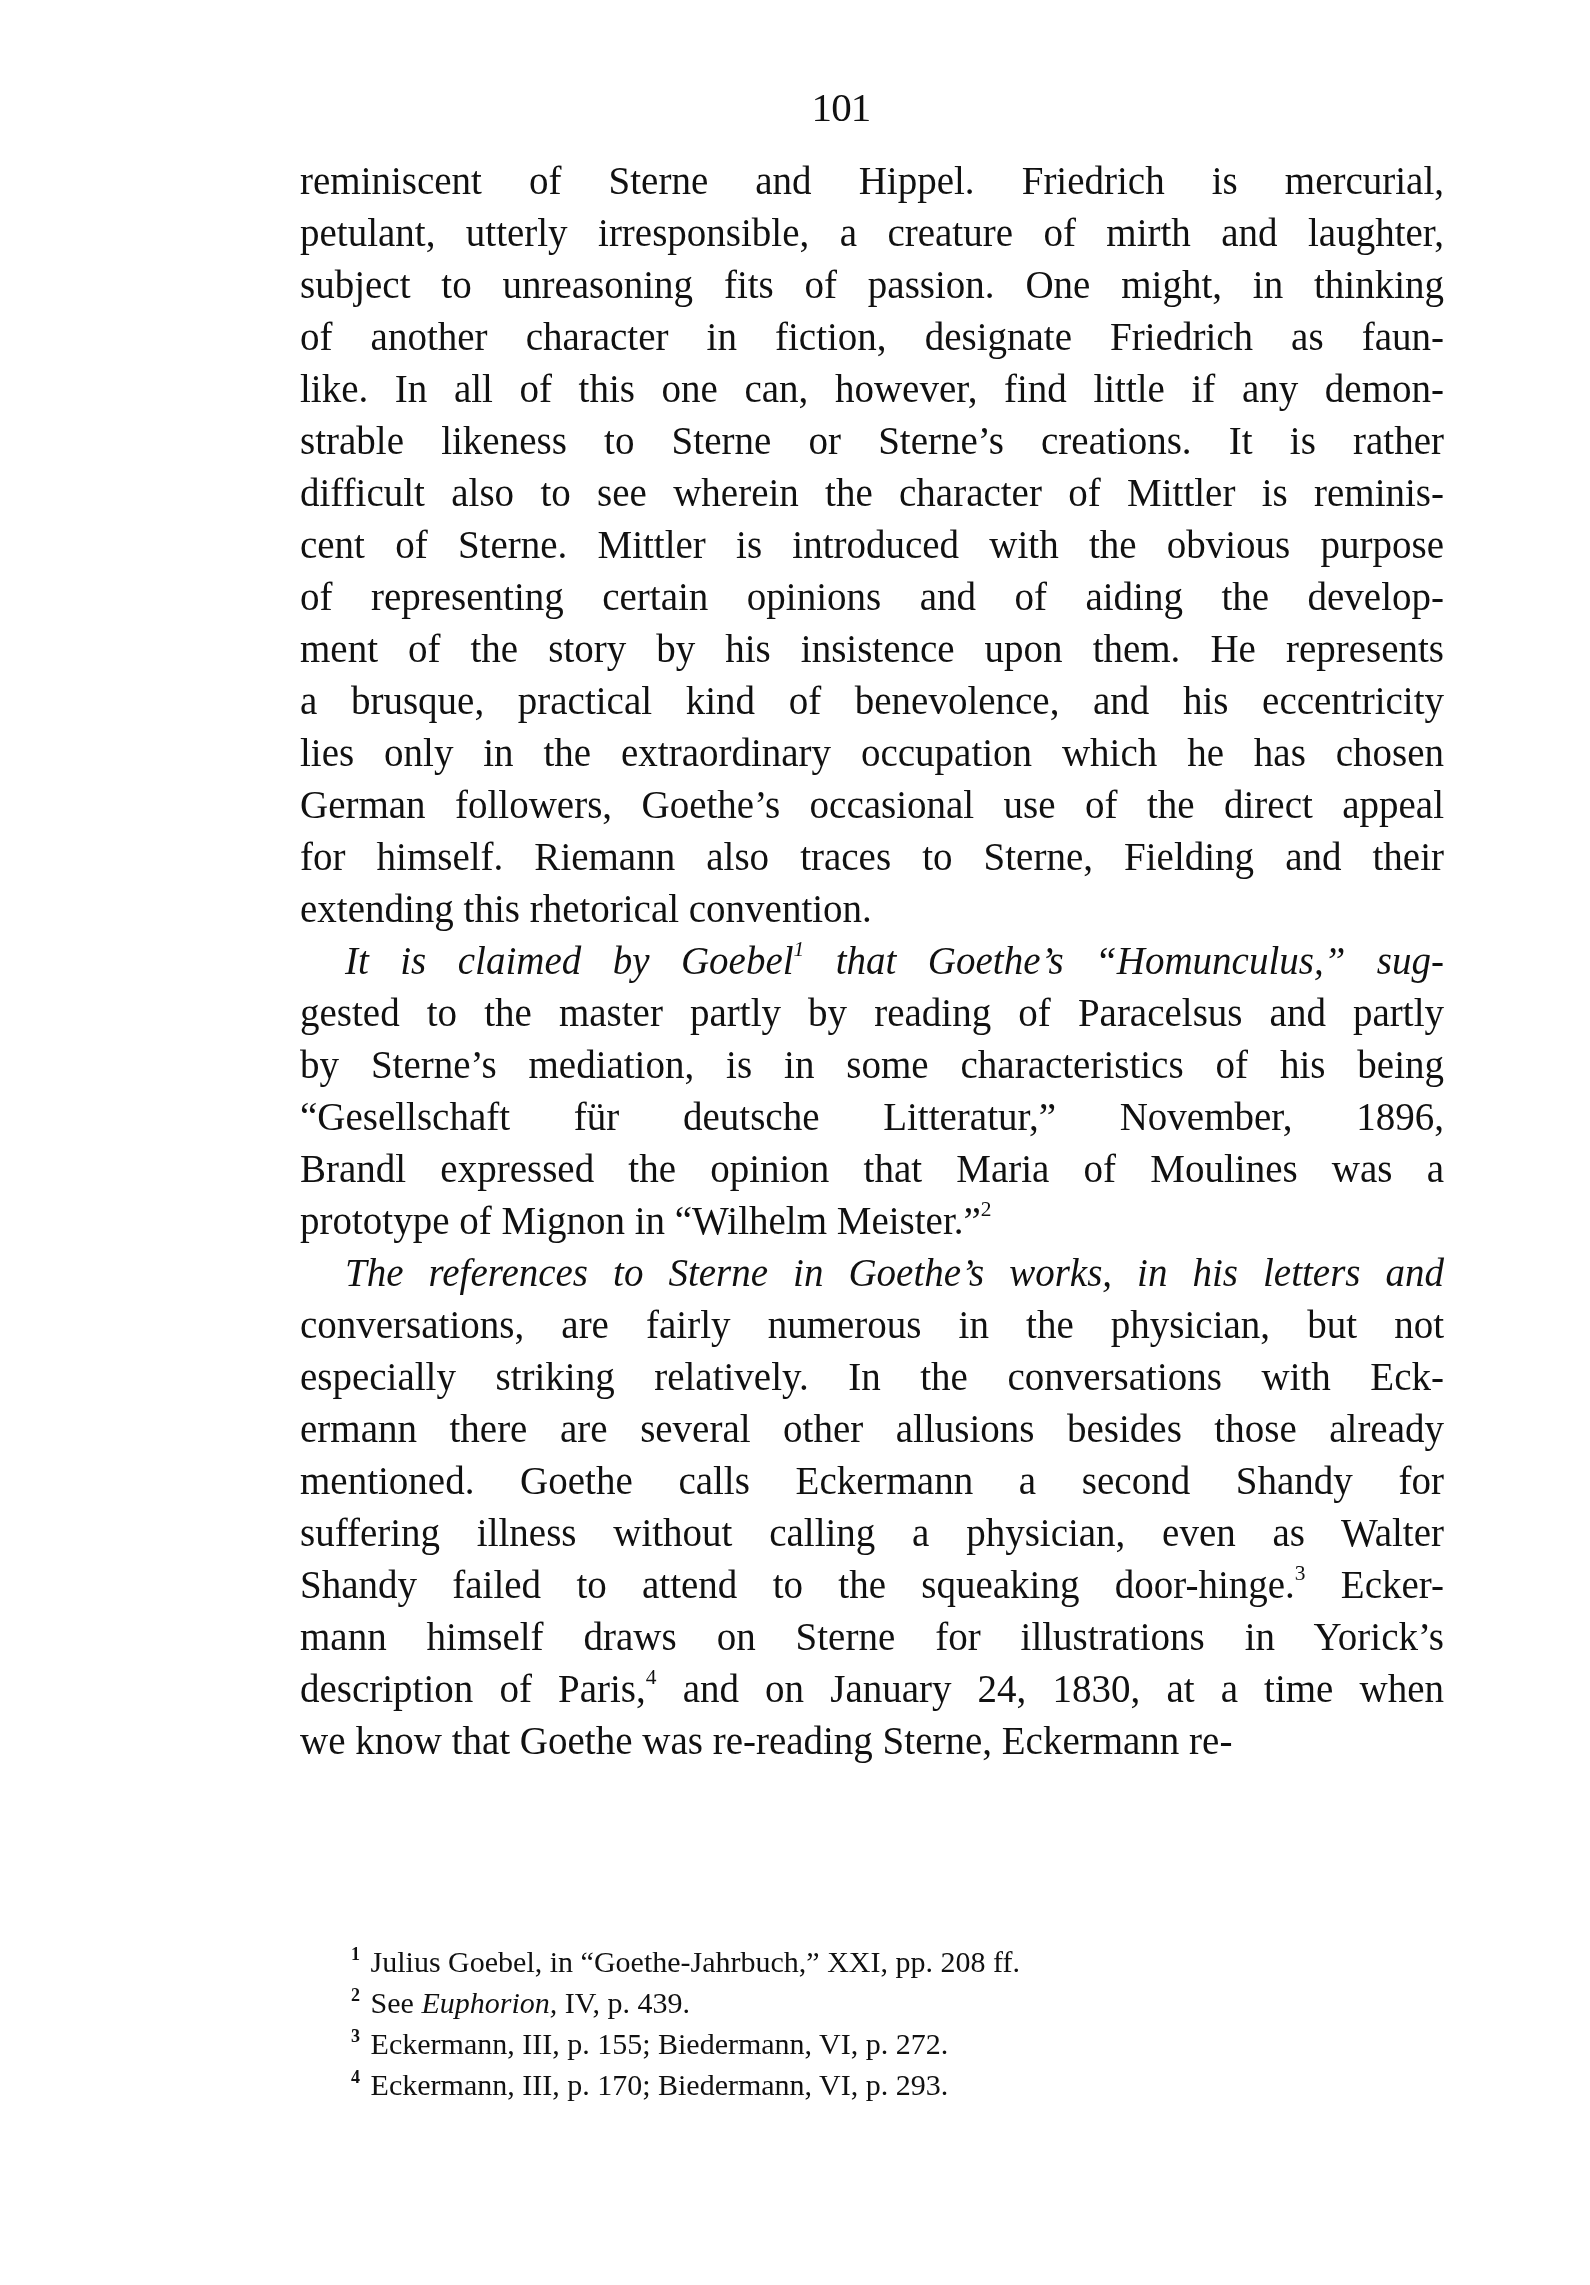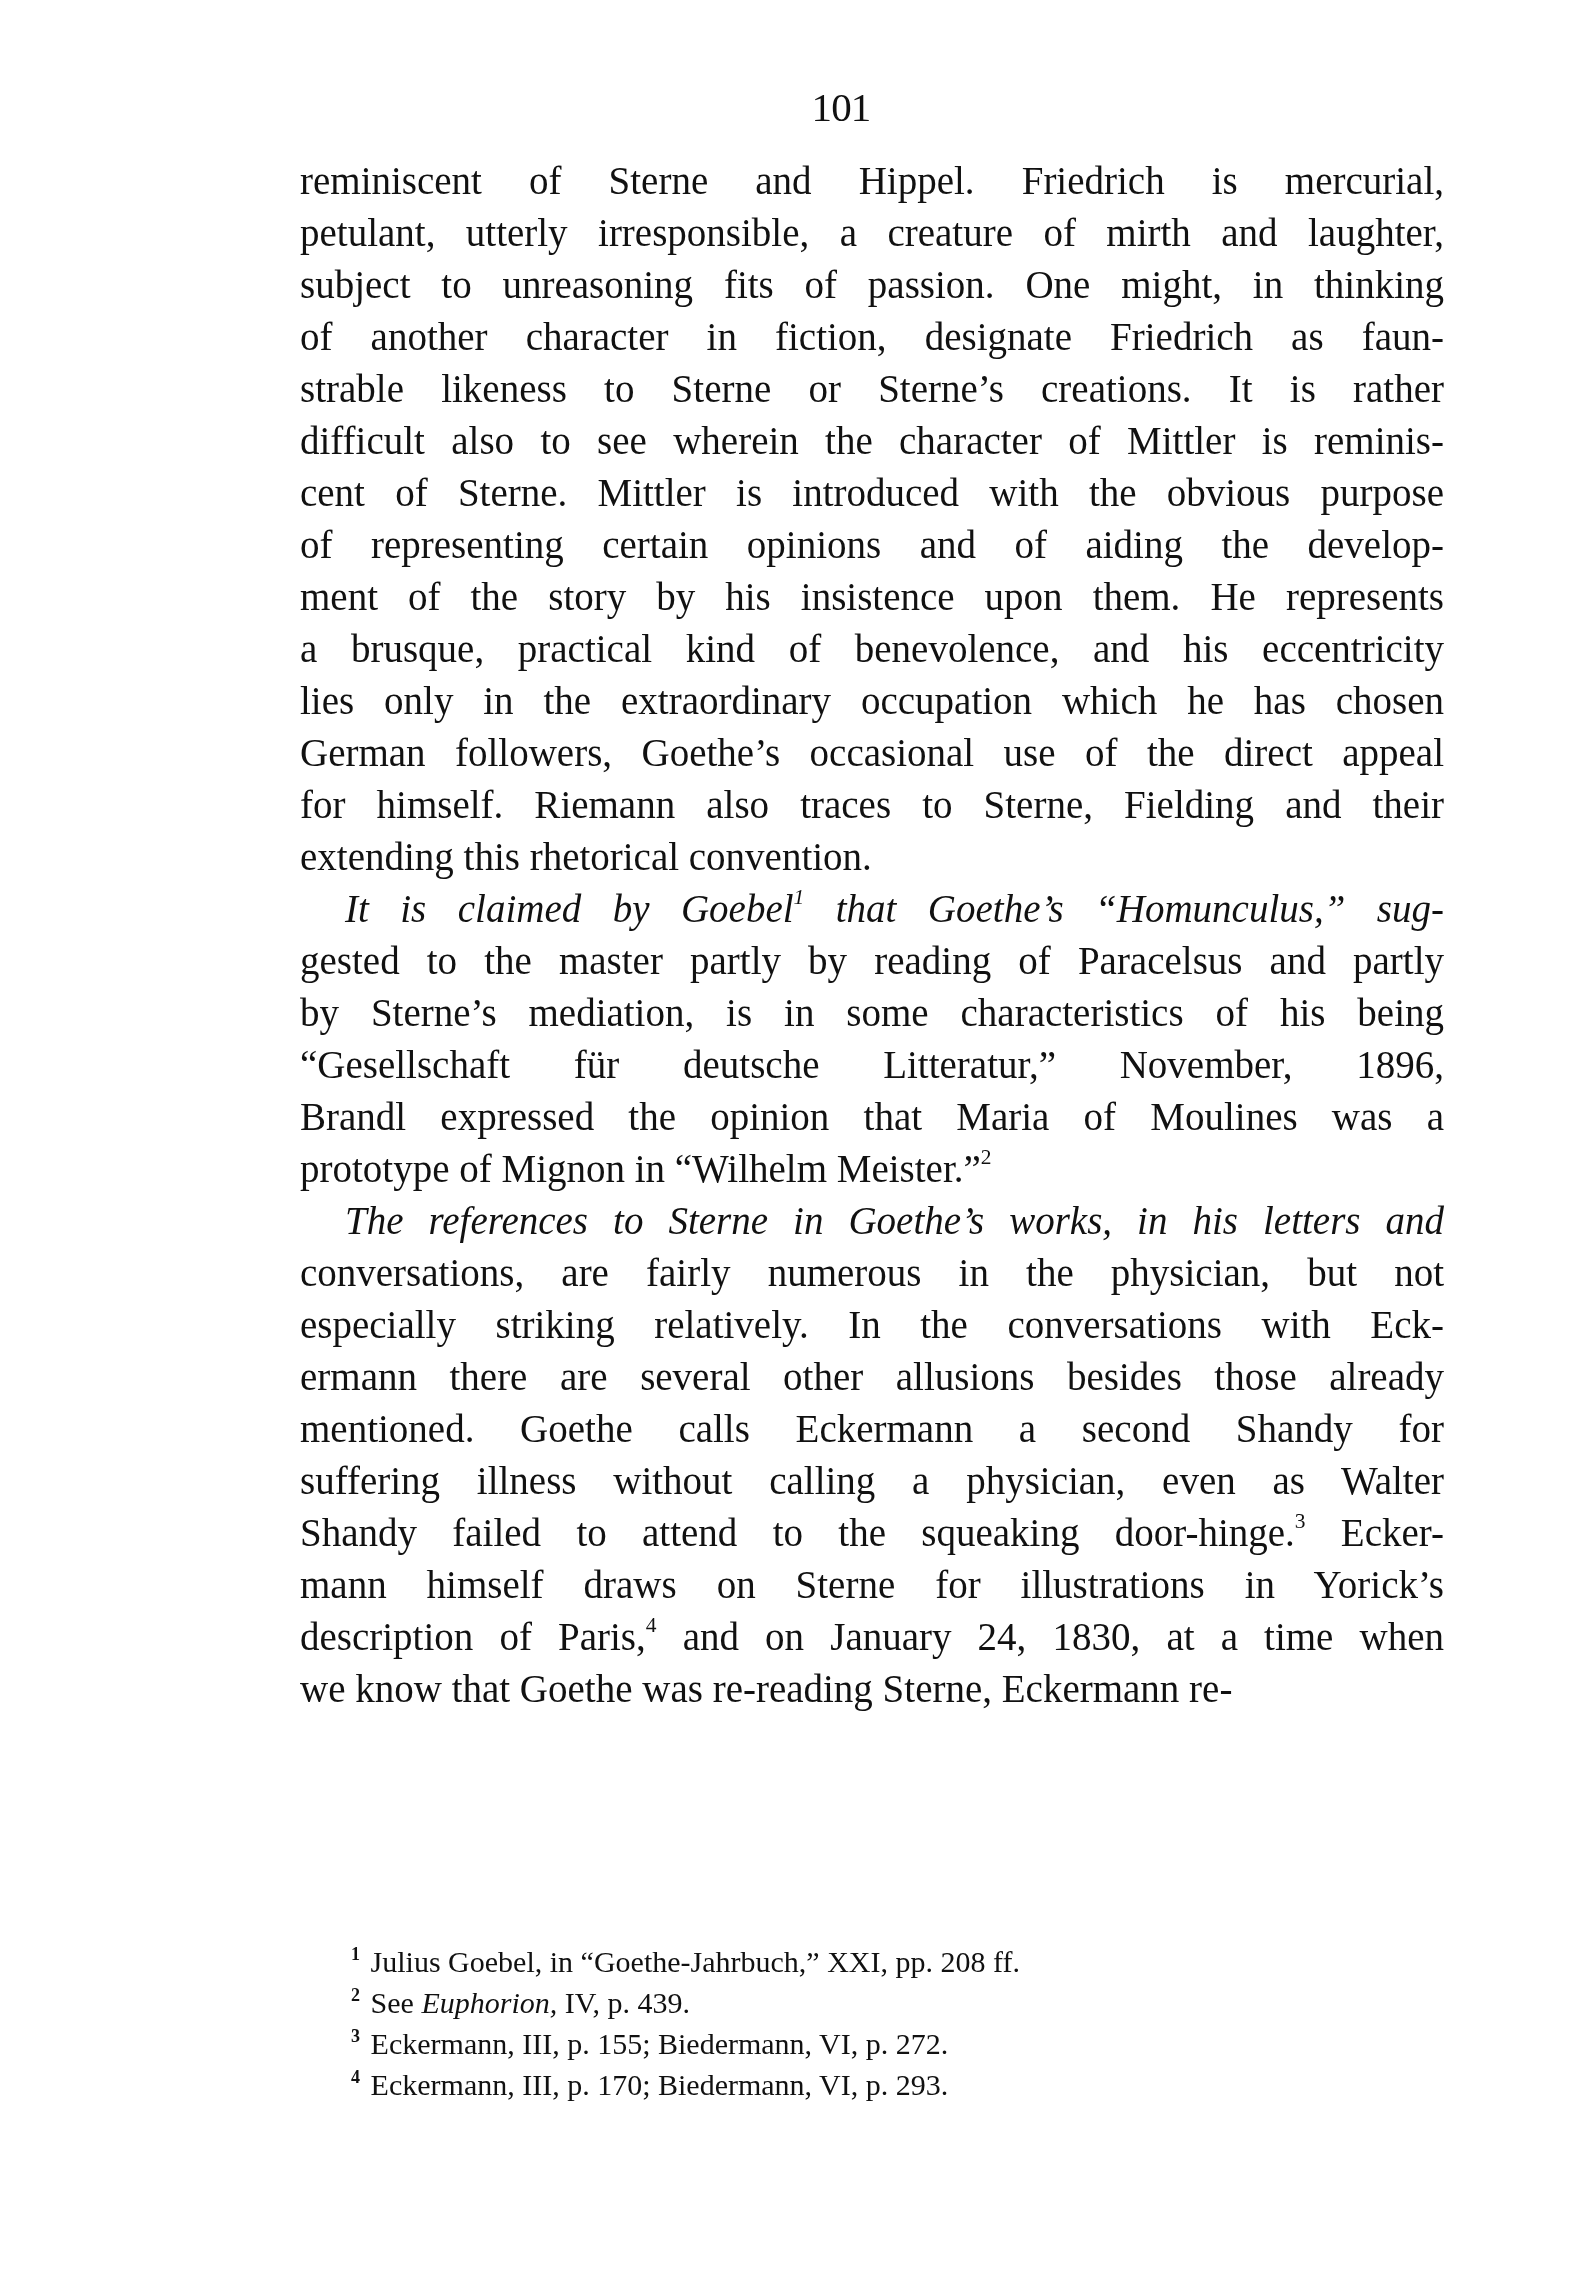--- a/index.html
+++ b/index.html
@@ -82,20 +82,21 @@
 <body>
 
 <div class="page-number">101</div>
 
 <div class="body-text" id="body-text">
     <div>
       <span class="line">reminiscent of Sterne and Hippel.  Friedrich is mercurial,</span>
       <span class="line">petulant, utterly irresponsible, a creature of mirth and laughter,</span>
       <span class="line">subject to unreasoning fits of passion.  One might, in thinking</span>
       <span class="line">of another character in fiction, designate Friedrich as faun-</span>
+      <span class="line">like.  In all of this one can, however, find little if any demon-</span>
       <span class="line">strable likeness to Sterne or Sterne’s creations.  It is rather</span>
       <span class="line">difficult also to see wherein the character of Mittler is reminis-</span>
       <span class="line">cent of Sterne.  Mittler is introduced with the obvious purpose</span>
       <span class="line">of representing certain opinions and of aiding the develop-</span>
       <span class="line">ment of the story by his insistence upon them.  He represents</span>
       <span class="line">a brusque, practical kind of benevolence, and his eccentricity</span>
       <span class="line">lies only in the extraordinary occupation which he has chosen</span>
       <span class="line">German followers, Goethe’s occasional use of the direct appeal</span>
       <span class="line">for himself.  Riemann also traces to Sterne, Fielding and their</span>
       <span class="line last">extending this rhetorical convention.</span>

